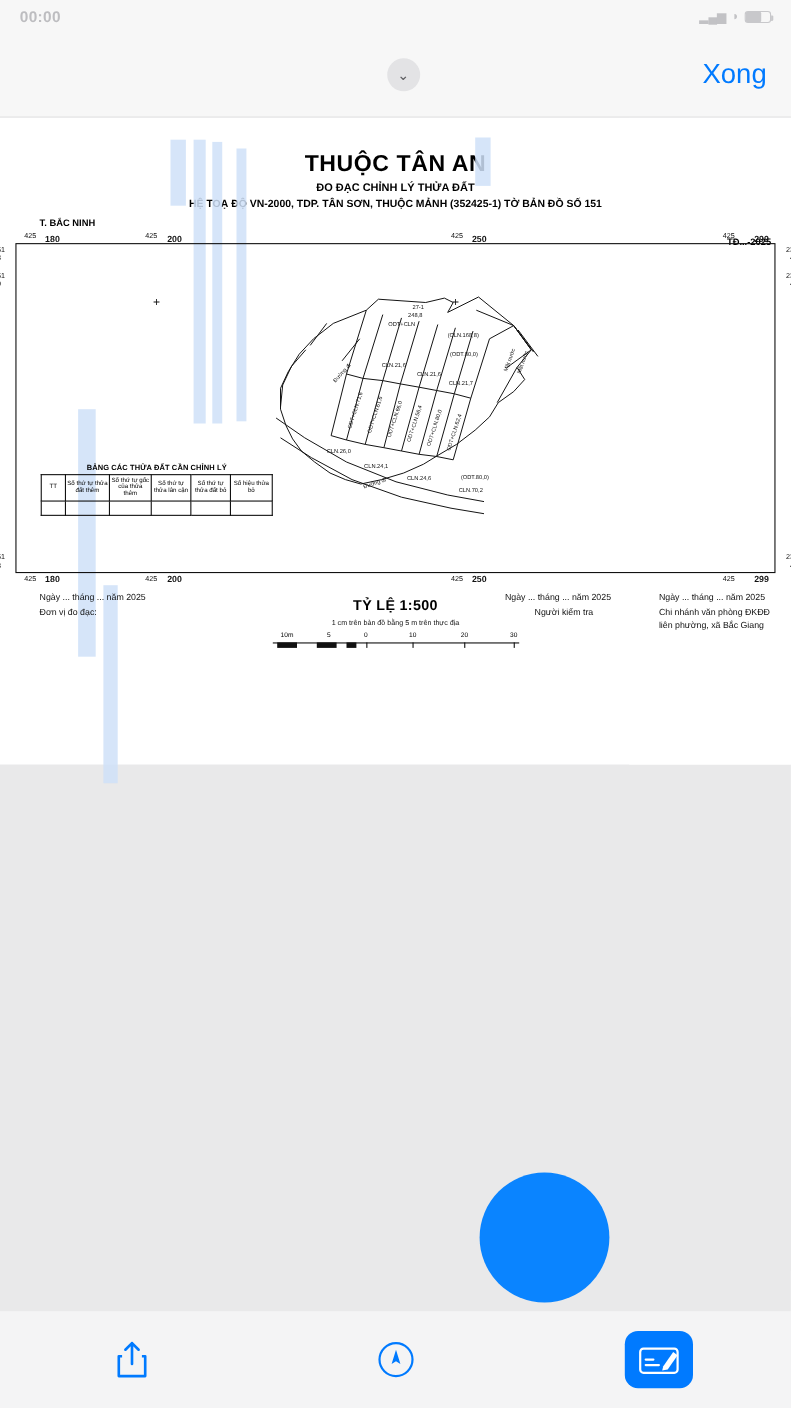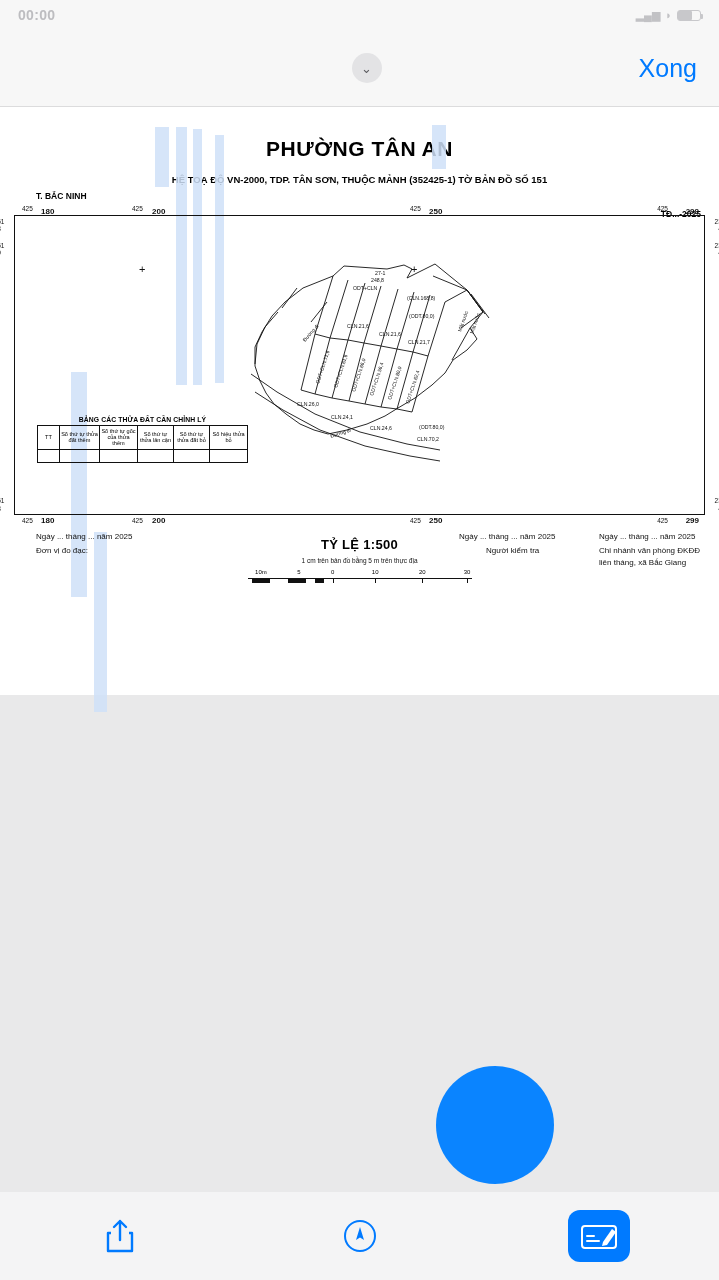--- a/index.html
+++ b/index.html
@@ -56,21 +56,21 @@
   .sheet {
     position: absolute; top: 107px; left: 0; width: 719px; height: 588px;
     background: #ffffff;
   }
   .hl { position: absolute; background: #cfe0f8; opacity: .85; }
 
   
   .hdr { text-align: center; }
   .hdr .t1 { font-size: 21px; font-weight: bold; letter-spacing: .5px; margin-top: 30px; }
   .hdr .t2 { font-size: 10px; font-weight: bold; margin-top: 5px; }
-  .hdr .t3 { font-size: 9.5px; font-weight: bold; margin-top: 13px; }
+  .hdr .t3 { font-size: 9.5px; font-weight: bold; margin-top: 3px; }
   .hdr .t4 { font-size: 9.5px; font-weight: bold; margin-top: 2px; }
 
   .frame-labels { position: relative; width: 719px; height: 14px; margin-top: 6px; }
   .frame-labels .lbl { position: absolute; font-size: 8.5px; font-weight: bold; }
 
   
   .mapwrap { position: relative; margin: 0 14px; }
   .mapframe {
     position: relative; height: 300px; border: 1.3px solid #111;
   }
@@ -145,21 +145,22 @@
 
     <div class="hl" style="left:155px;top:20px;width:14px;height:60px;"></div>
     <div class="hl" style="left:176px;top:20px;width:11px;height:258px;"></div>
     <div class="hl" style="left:193px;top:22px;width:9px;height:256px;"></div>
     <div class="hl" style="left:215px;top:28px;width:9px;height:248px;"></div>
     <div class="hl" style="left:432px;top:18px;width:14px;height:44px;"></div>
     <div class="hl" style="left:71px;top:265px;width:16px;height:225px;"></div>
     <div class="hl" style="left:94px;top:425px;width:13px;height:180px;"></div>
 
     <div class="hdr">
-      <div class="t1">PHƯỜNG TÂN AN</div>
+      <div class="t1">THUỘC TÂN AN</div>
+      <div class="t2">ĐO ĐẠC CHỈNH LÝ THỬA ĐẤT</div>
       <div class="t3">HỆ TOẠ ĐỘ VN-2000, TDP. TÂN SƠN, THUỘC MẢNH (352425-1) TỜ BẢN ĐỒ SỐ 151</div>
     </div>
 
     <div class="frame-labels">
       <span class="lbl" style="left:36px;top:0;">T. BẮC NINH</span>
       <span class="lbl" style="right:18px;top:18px;">TĐ...-2025</span>
     </div>
 
     <div class="mapwrap">
 
@@ -285,21 +286,21 @@
 
     <div class="footer-row">
       <span class="ft" style="left:36px;top:0;">Ngày ... tháng ... năm 2025</span>
       <span class="ft" style="left:36px;top:14px;">Đơn vị đo đạc:</span>
 
       <span class="ft" style="left:459px;top:0;">Ngày ... tháng ... năm 2025</span>
       <span class="ft" style="left:486px;top:14px;">Người kiểm tra</span>
 
       <span class="ft" style="left:599px;top:0;">Ngày ... tháng ... năm 2025</span>
       <span class="ft" style="left:599px;top:14px;">Chi nhánh văn phòng ĐKĐĐ</span>
-      <span class="ft" style="left:599px;top:26px;">liên tháng, xã Bắc Giang</span>
+      <span class="ft" style="left:599px;top:26px;">liên phường, xã Bắc Giang</span>
 
       <span class="scale-title">TỶ LỆ 1:500</span>
       <span class="scale-sub">1 cm trên bản đồ bằng 5 m trên thực địa</span>
 
       <div class="scalebar">
         <div class="nums">
           <span style="left:6%;">10m</span>
           <span style="left:23%;">5</span>
           <span style="left:38%;">0</span>
           <span style="left:57%;">10</span>

